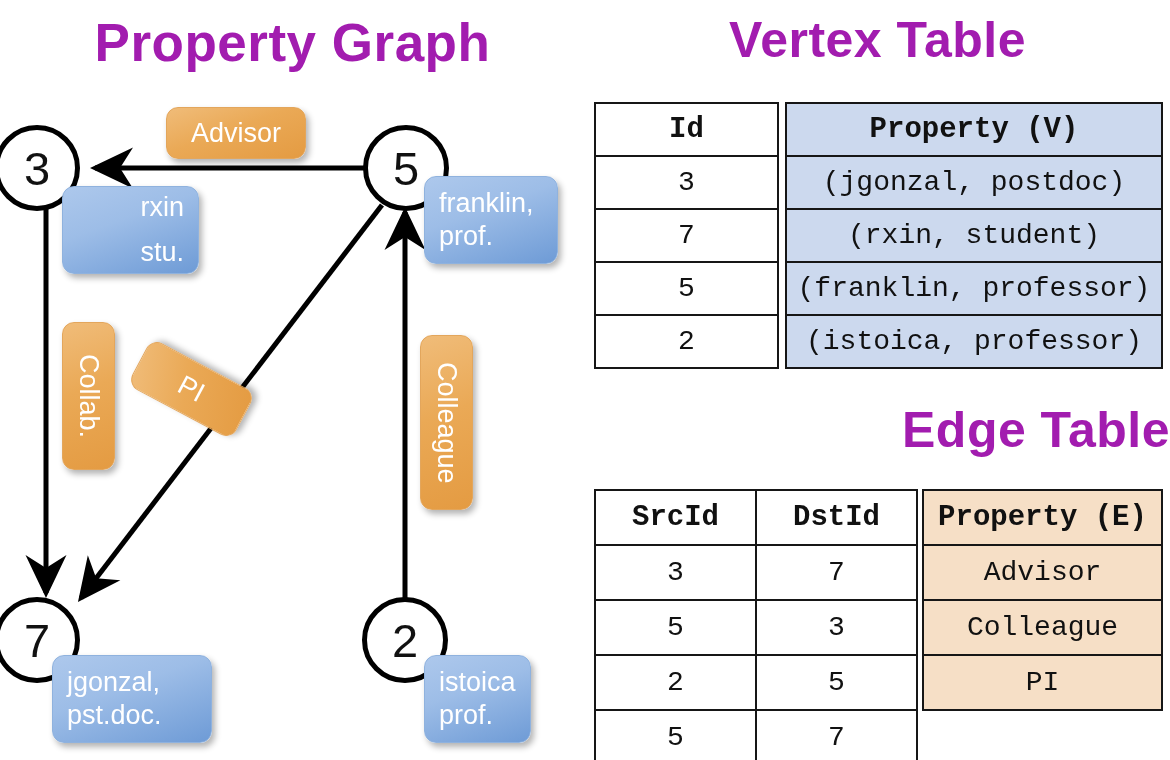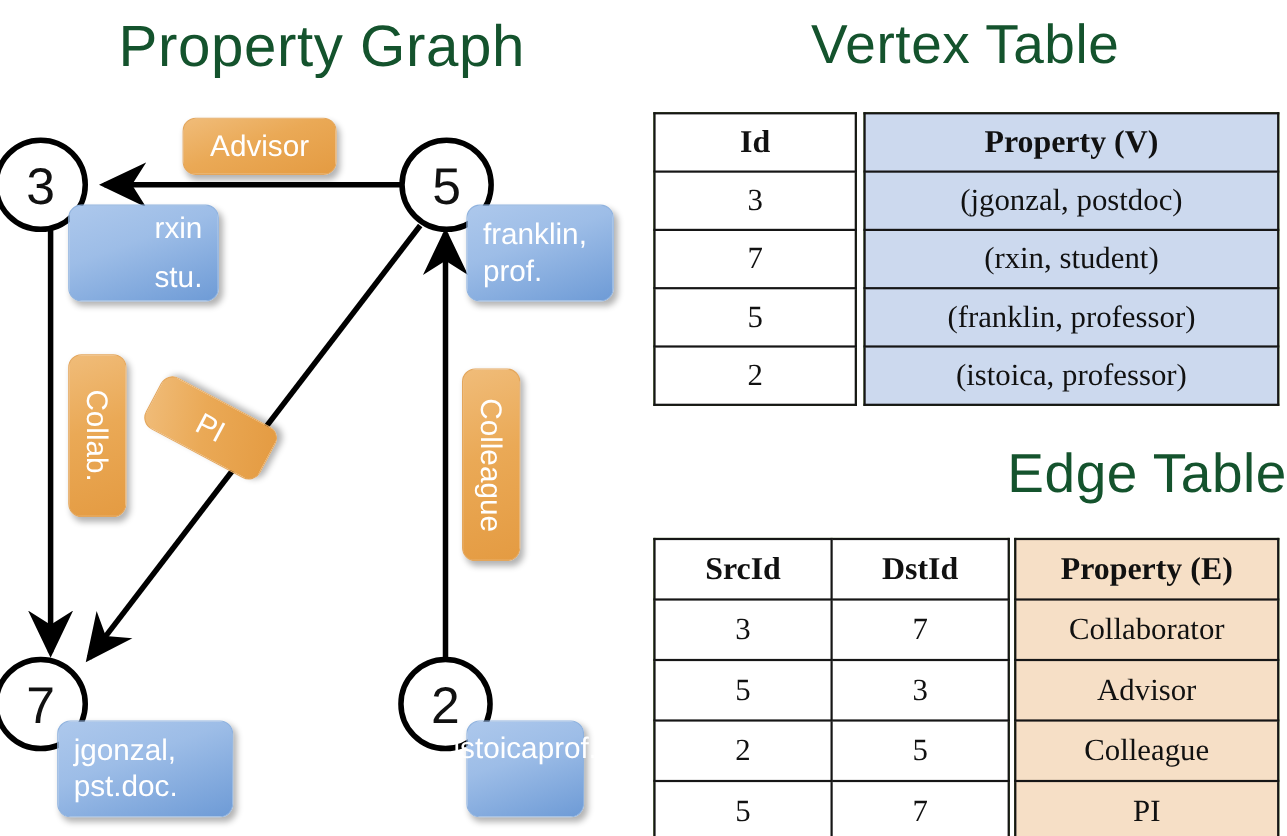--- a/index.html
+++ b/index.html
@@ -13,22 +13,22 @@
     position: relative;
     overflow: hidden;
     font-family: "Liberation Sans", sans-serif;
     color: #000000;
   }
 
   
   .section-title {
     position: absolute;
     font-family: "Liberation Sans", sans-serif;
-    font-weight: 400;
-    color: #14532d;
+    font-weight: 700;
+    color: #a21caf;
     letter-spacing: 0.5px;
     white-space: nowrap;
     text-align: center;
   }
   #title-property-graph {
     left: 0; top: 12px; width: 585px;
     font-size: 53px;
     line-height: 62px;
   }
   #title-vertex-table {
@@ -107,24 +107,24 @@
   .chip-orange.rotated {
     transform: rotate(-62deg);
     writing-mode: vertical-rl;
     text-orientation: mixed;
   }
 
   
   .tbl {
     position: absolute;
     border-collapse: collapse;
-    font-family: Liberation Serif, serif;
+    font-family: Liberation Mono, monospace;
     font-weight: 300;
     color: #111111;
-    background: #4d7c0f;
+    background: #7dd3fc;
     padding-left: 44px;
   }
   .tbl td, .tbl th {
     border: 2px solid #161616;
     text-align: center;
     padding: 0;
     font-weight: 300;
     white-space: nowrap;
   }
   .tbl th {
@@ -190,31 +190,31 @@
 
   <div class="vertex-node" style="left:362px; top:597px; width:86px; height:86px;">
     <span>2</span>
   </div>
 
   <div class="chip chip-blue" style="left:62px; top:186px; width:137px; height:88px; flex-direction:column; align-items:flex-end; justify-content:center;gap:12px;">
     <span>rxin</span>
     <span>stu.</span>
   </div>
 
-  <div class="chip chip-blue" style="left:424px; top:186px; width:134px; height:88px; flex-direction:column; align-items:flex-start; justify-content:center;">
+  <div class="chip chip-blue" style="left:424px; top:176px; width:134px; height:88px; flex-direction:column; align-items:flex-start; justify-content:center;">
     <span>franklin,</span>
     <span>prof.</span>
   </div>
 
   <div class="chip chip-blue" style="left:52px; top:655px; width:160px; height:88px; flex-direction:column; align-items:flex-start; justify-content:center;">
     <span>jgonzal,</span>
     <span>pst.doc.</span>
   </div>
 
-  <div class="chip chip-blue" style="left:424px; top:655px; width:107px; height:88px; flex-direction:row; align-items:flex-start; justify-content:center;">
+  <div class="chip chip-blue" style="left:424px; top:655px; width:107px; height:88px; flex-direction:column; align-items:flex-start; justify-content:center;">
     <span>istoica</span>
     <span>prof.</span>
   </div>
 
   <div class="chip chip-orange" style="left:166px; top:107px; width:140px; height:52px;">
     <span>Advisor</span>
   </div>
 
   <div class="chip chip-orange vertical" style="left:62px; top:322px; width:53px; height:148px;">
     <span>Collab.</span>
@@ -293,23 +293,20 @@
   </tr>
 </tbody>
   </table>
 
 <table class="tbl prop-e" id="edge-prop-table">
   <tbody>
       <tr>
     <th>Property (E)</th>
   </tr>
   <tr>
-    <td>Collaborator</td>
-  </tr>
-  <tr>
     <td>Advisor</td>
   </tr>
   <tr>
     <td>Colleague</td>
   </tr>
   <tr>
     <td>PI</td>
   </tr>
 </tbody>
   </table>

